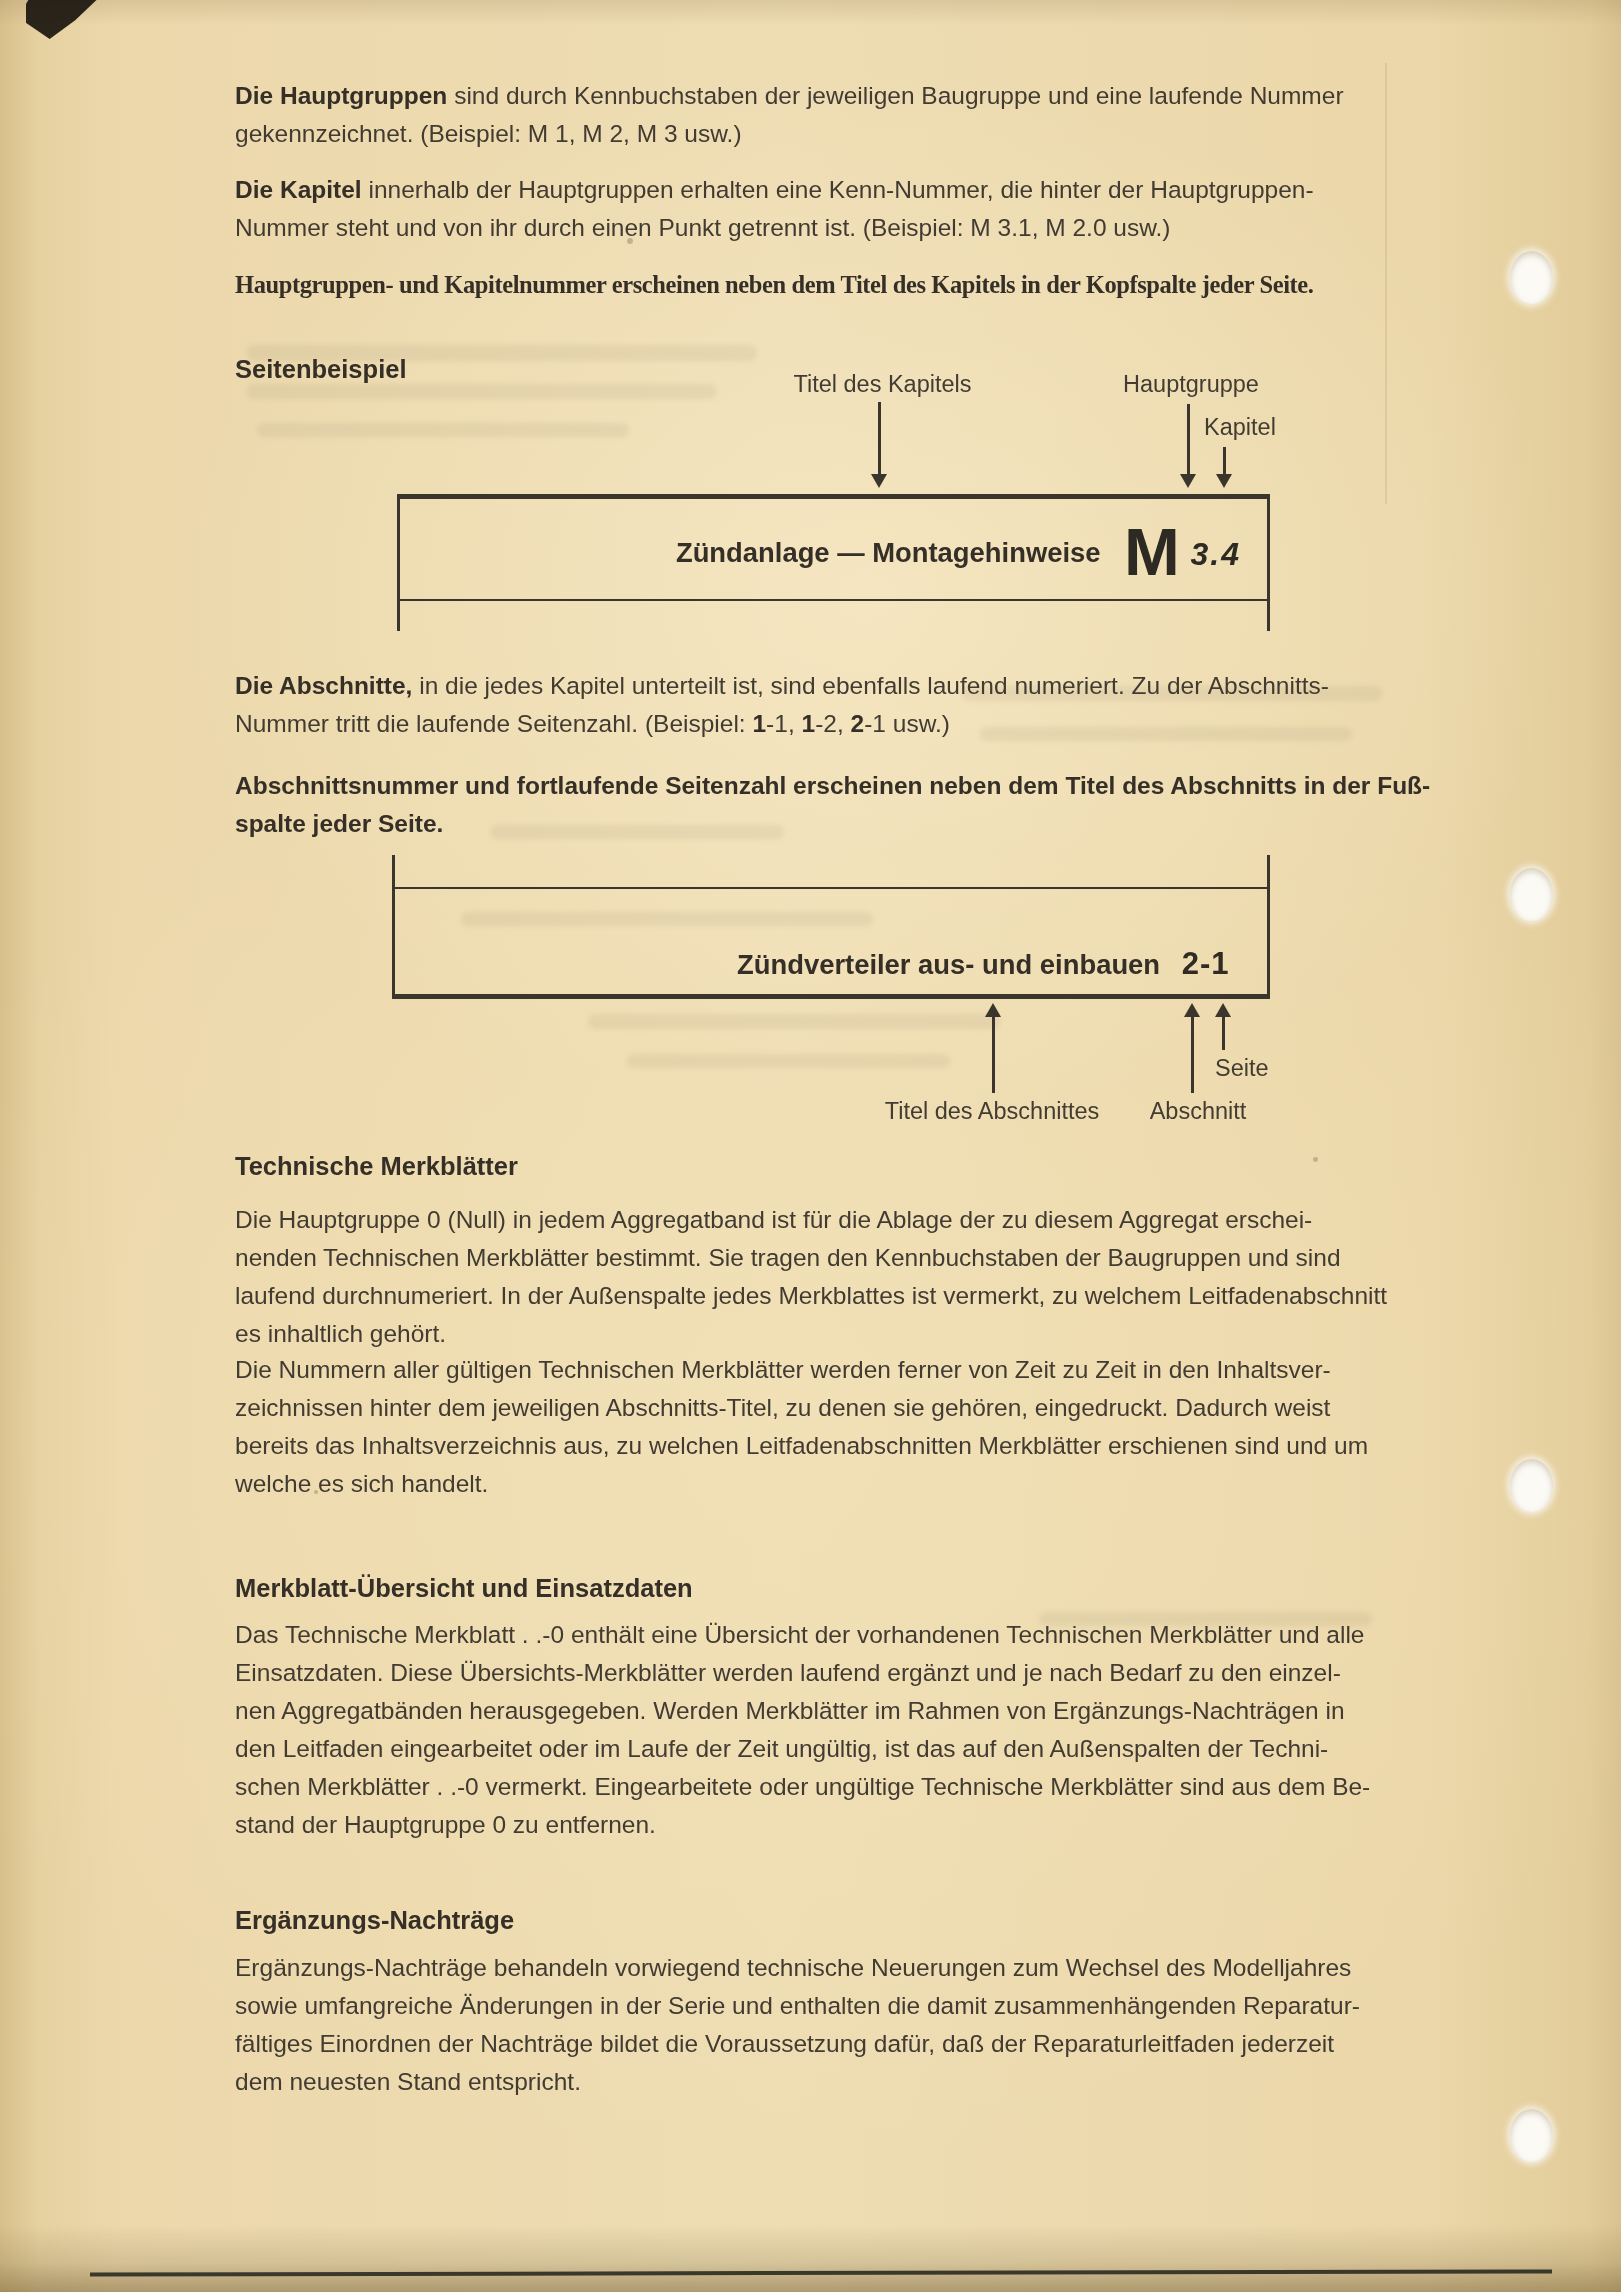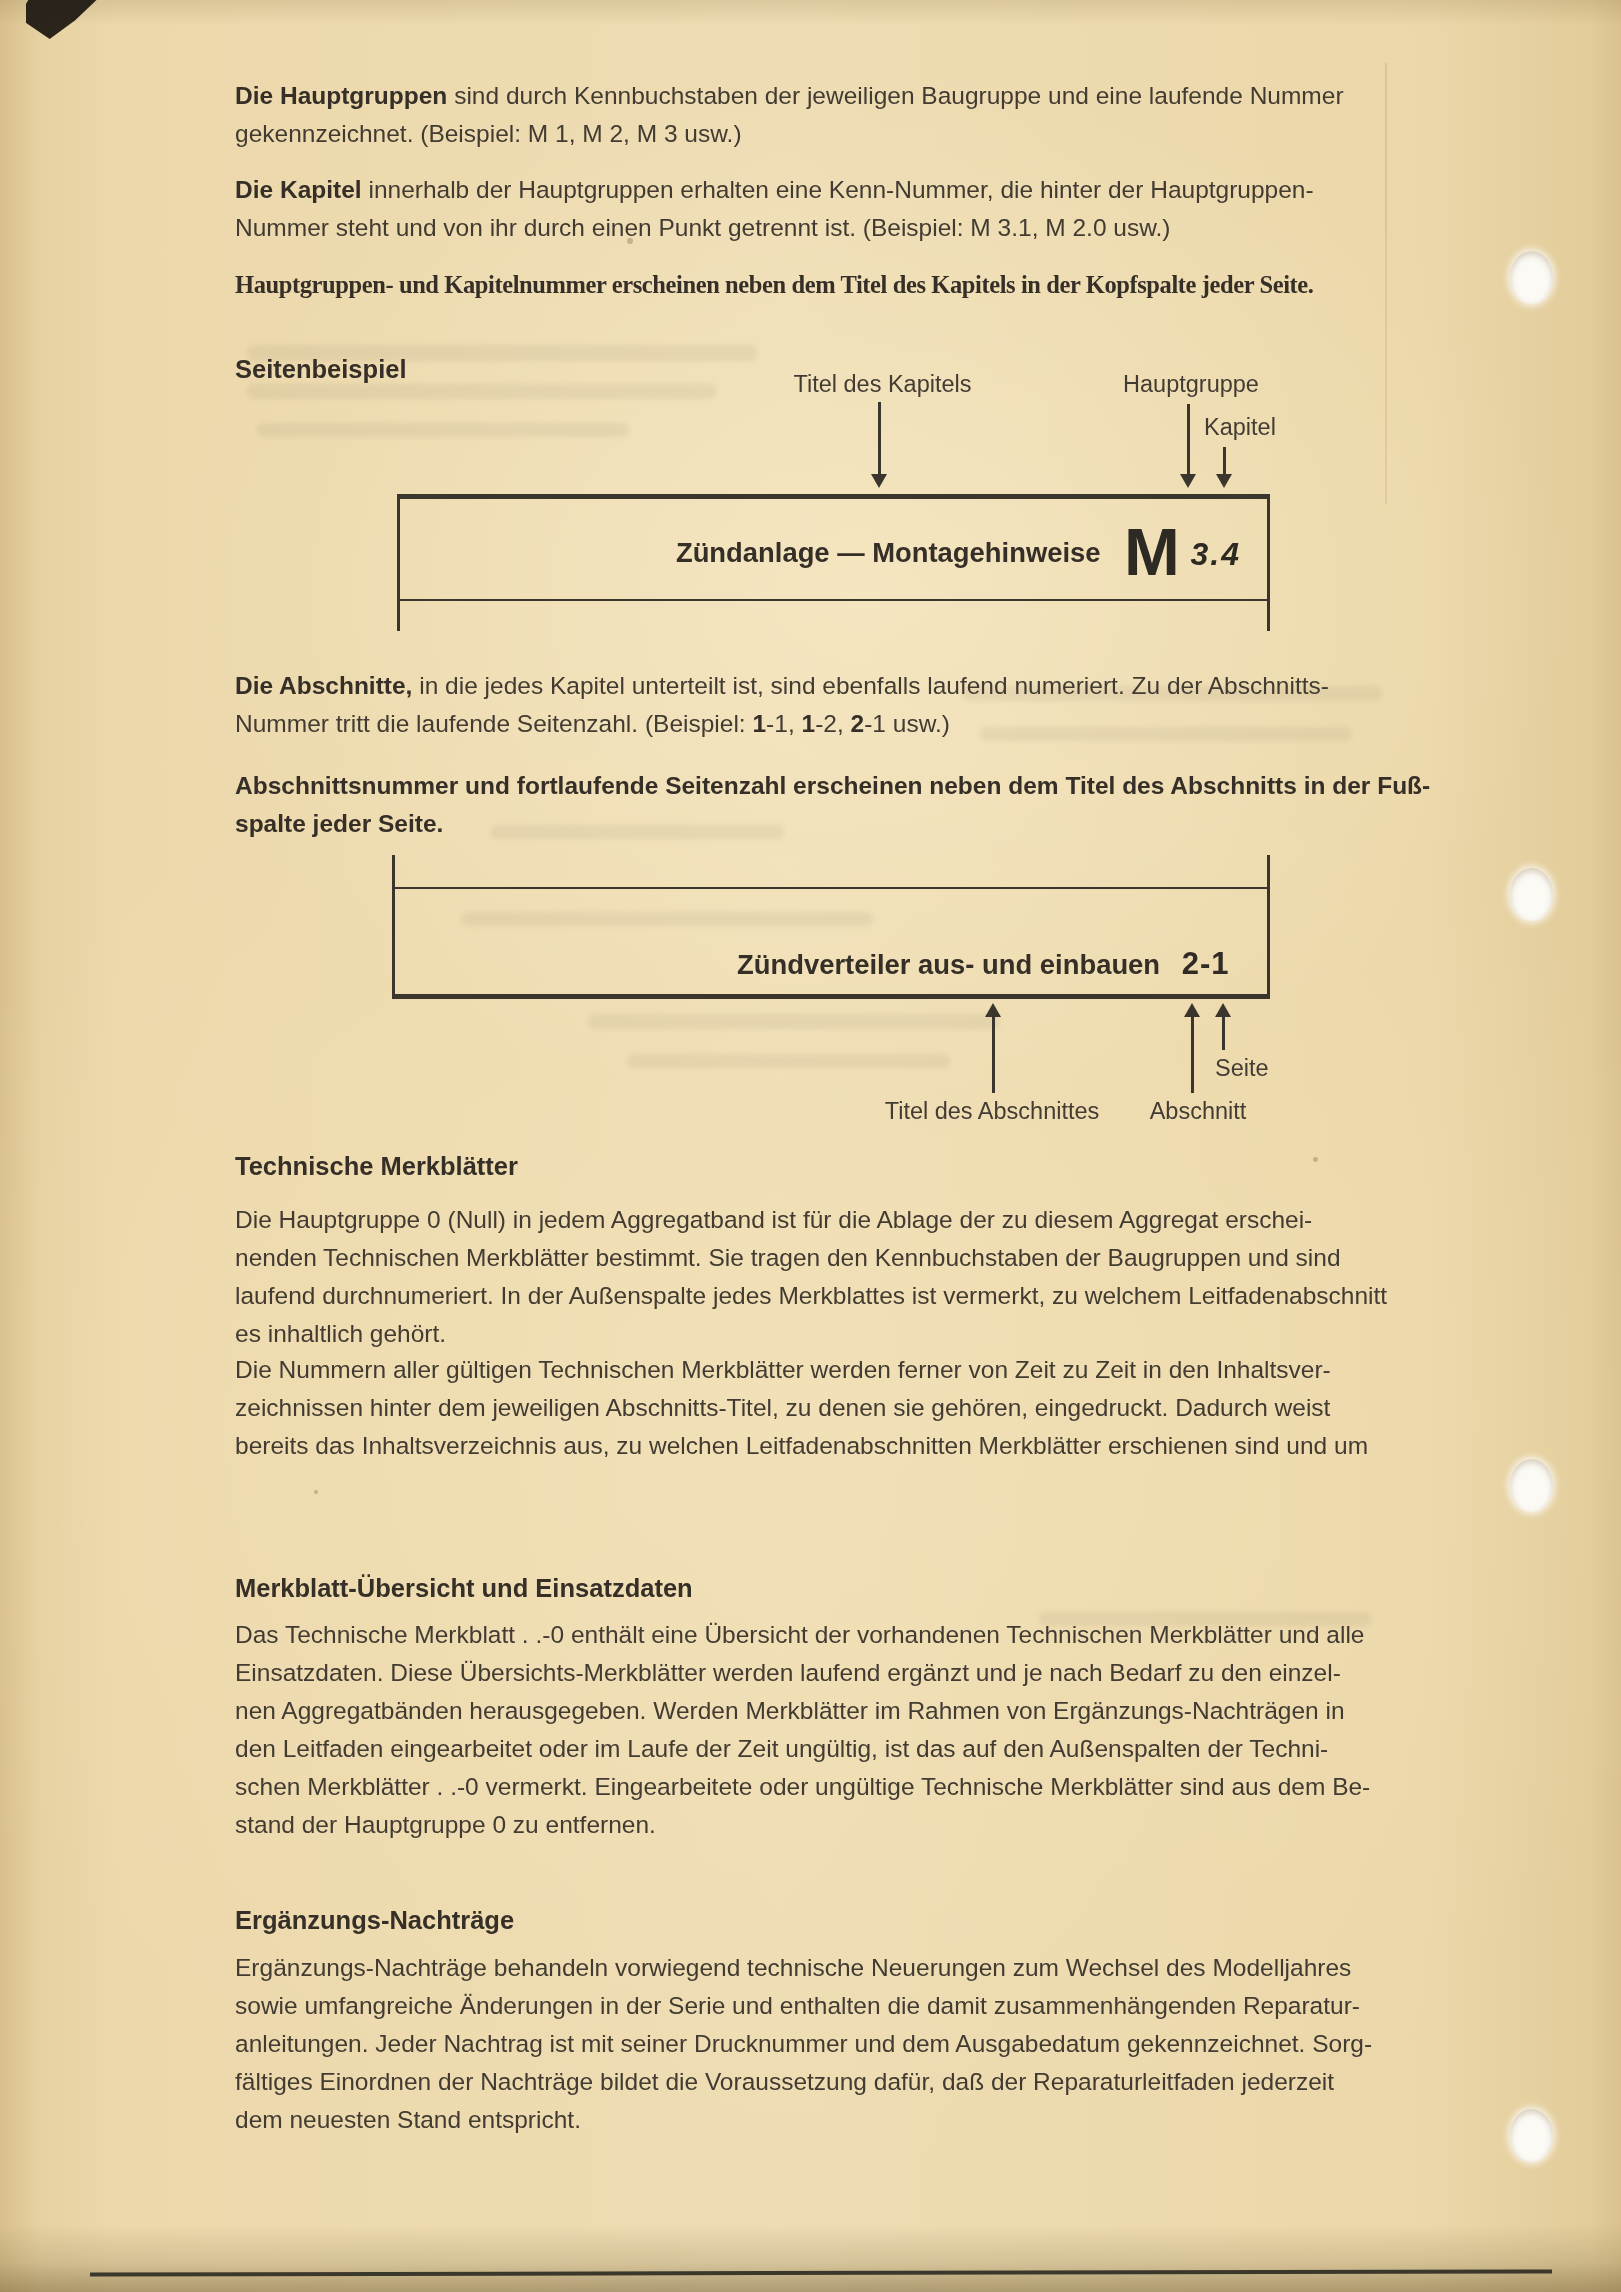--- a/index.html
+++ b/index.html
@@ -140,37 +140,37 @@
   <section class="par" style="top:1201px">
       <div class="jline"><span>Die Hauptgruppe 0 (Null) in jedem Aggregatband ist für die Ablage der zu diesem Aggregat erschei-</span></div>
       <div class="jline"><span>nenden Technischen Merkblätter bestimmt. Sie tragen den Kennbuchstaben der Baugruppen und sind</span></div>
       <div class="jline"><span>laufend durchnumeriert. In der Außenspalte jedes Merkblattes ist vermerkt, zu welchem Leitfadenabschnitt</span></div>
       <div class="jline end"><span>es inhaltlich gehört.</span></div>
     </section>
   <section class="par" style="top:1351px">
       <div class="jline"><span>Die Nummern aller gültigen Technischen Merkblätter werden ferner von Zeit zu Zeit in den Inhaltsver-</span></div>
       <div class="jline"><span>zeichnissen hinter dem jeweiligen Abschnitts-Titel, zu denen sie gehören, eingedruckt. Dadurch weist</span></div>
       <div class="jline"><span>bereits das Inhaltsverzeichnis aus, zu welchen Leitfadenabschnitten Merkblätter erschienen sind und um</span></div>
+      <div class="jline end"><span>welche es sich handelt.</span></div>
     </section>
 
   <h2 class="heading" style="top:1552px">Merkblatt-Übersicht und Einsatzdaten</h2>
   <section class="par" style="top:1616px">
       <div class="jline"><span>Das Technische Merkblatt . .-0 enthält eine Übersicht der vorhandenen Technischen Merkblätter und alle</span></div>
       <div class="jline"><span>Einsatzdaten. Diese Übersichts-Merkblätter werden laufend ergänzt und je nach Bedarf zu den einzel-</span></div>
       <div class="jline"><span>nen Aggregatbänden herausgegeben. Werden Merkblätter im Rahmen von Ergänzungs-Nachträgen in</span></div>
       <div class="jline"><span>den Leitfaden eingearbeitet oder im Laufe der Zeit ungültig, ist das auf den Außenspalten der Techni-</span></div>
       <div class="jline"><span>schen Merkblätter . .-0 vermerkt. Eingearbeitete oder ungültige Technische Merkblätter sind aus dem Be-</span></div>
       <div class="jline end"><span>stand der Hauptgruppe 0 zu entfernen.</span></div>
     </section>
 
   <h2 class="heading" style="top:1884px">Ergänzungs-Nachträge</h2>
   <section class="par" style="top:1949px">
       <div class="jline"><span>Ergänzungs-Nachträge behandeln vorwiegend technische Neuerungen zum Wechsel des Modelljahres</span></div>
       <div class="jline"><span>sowie umfangreiche Änderungen in der Serie und enthalten die damit zusammenhängenden Reparatur-</span></div>
-      <div class="jline"><span>anleitungen. Jeder Nachtrag ist mit seiner Drucknummer und dem Ausgabedatum gekennzeichnet. Sorg-</span></div>
       <div class="jline"><span>fältiges Einordnen der Nachträge bildet die Voraussetzung dafür, daß der Reparaturleitfaden jederzeit</span></div>
       <div class="jline end"><span>dem neuesten Stand entspricht.</span></div>
     </section>
 
   <div class="hole" style="left:1510px;top:251px;"></div>
   <div class="hole" style="left:1510px;top:868px;"></div>
   <div class="hole" style="left:1510px;top:1459px;"></div>
   <div class="hole" style="left:1510px;top:2109px;"></div>
 
   <div class="bottom-shade"></div>

